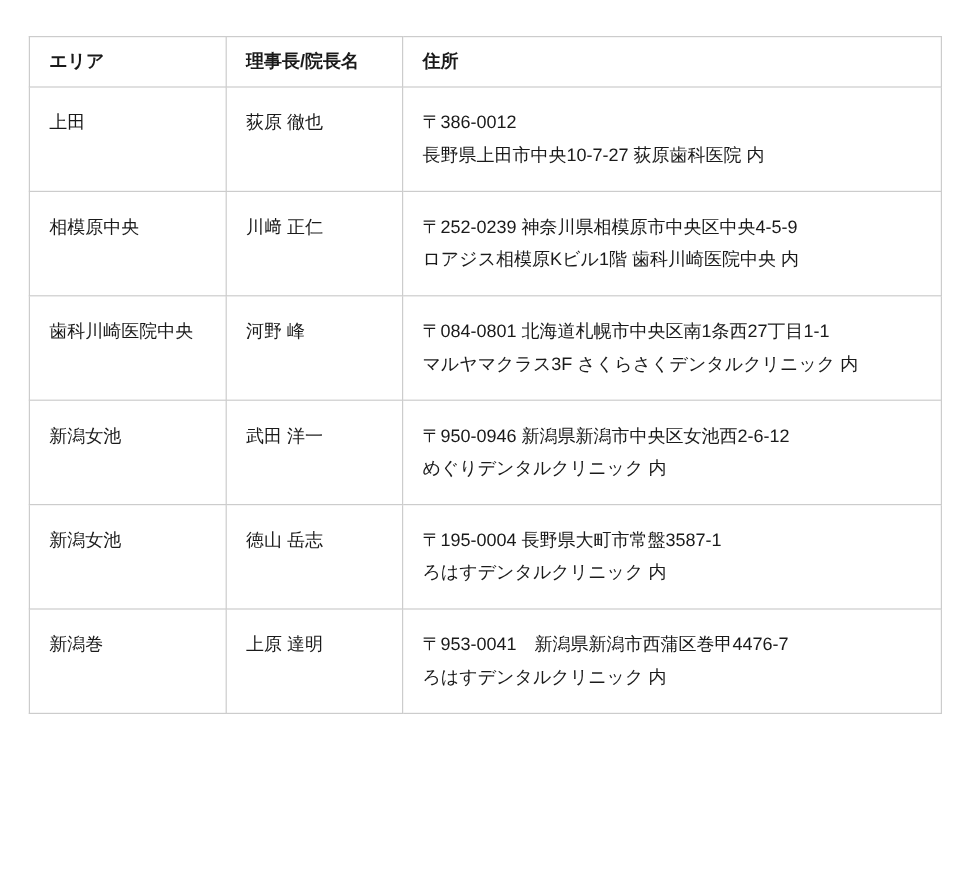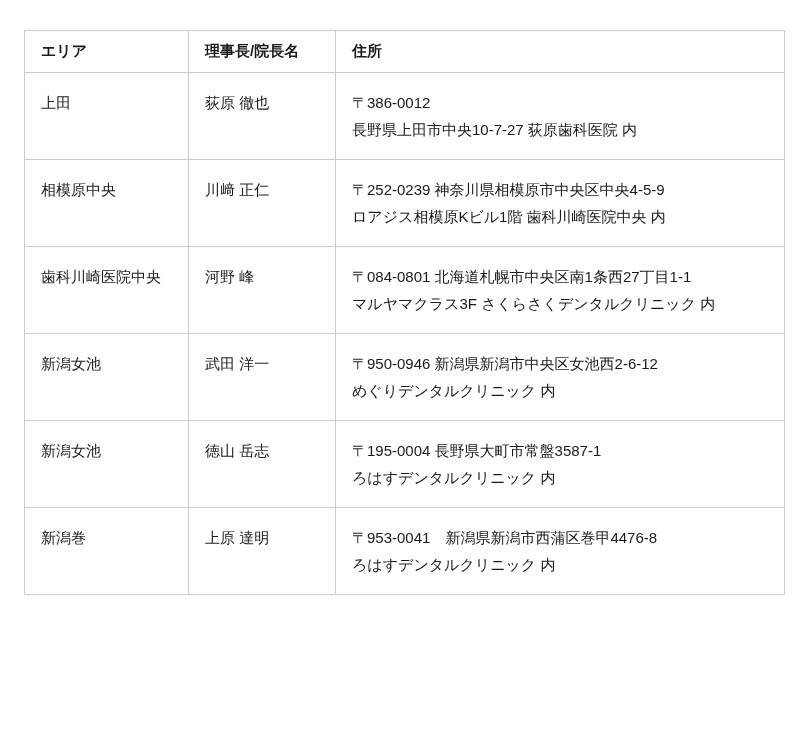--- a/index.html
+++ b/index.html
@@ -104,19 +104,19 @@
         <td>徳山 岳志</td>
         <td>
           <div class="addr-line">〒195-0004 長野県大町市常盤3587-1</div>
           <div class="addr-line">ろはすデンタルクリニック 内</div>
         </td>
       </tr>
       <tr>
         <td>新潟巻</td>
         <td>上原 達明</td>
         <td>
-          <div class="addr-line">〒953-0041　新潟県新潟市西蒲区巻甲4476-8</div>
+          <div class="addr-line">〒953-0041　新潟県新潟市西蒲区巻甲4476-7</div>
           <div class="addr-line">ろはすデンタルクリニック 内</div>
         </td>
       </tr>
     </tbody>
   </table>
 </div>
 
 </body></html>

